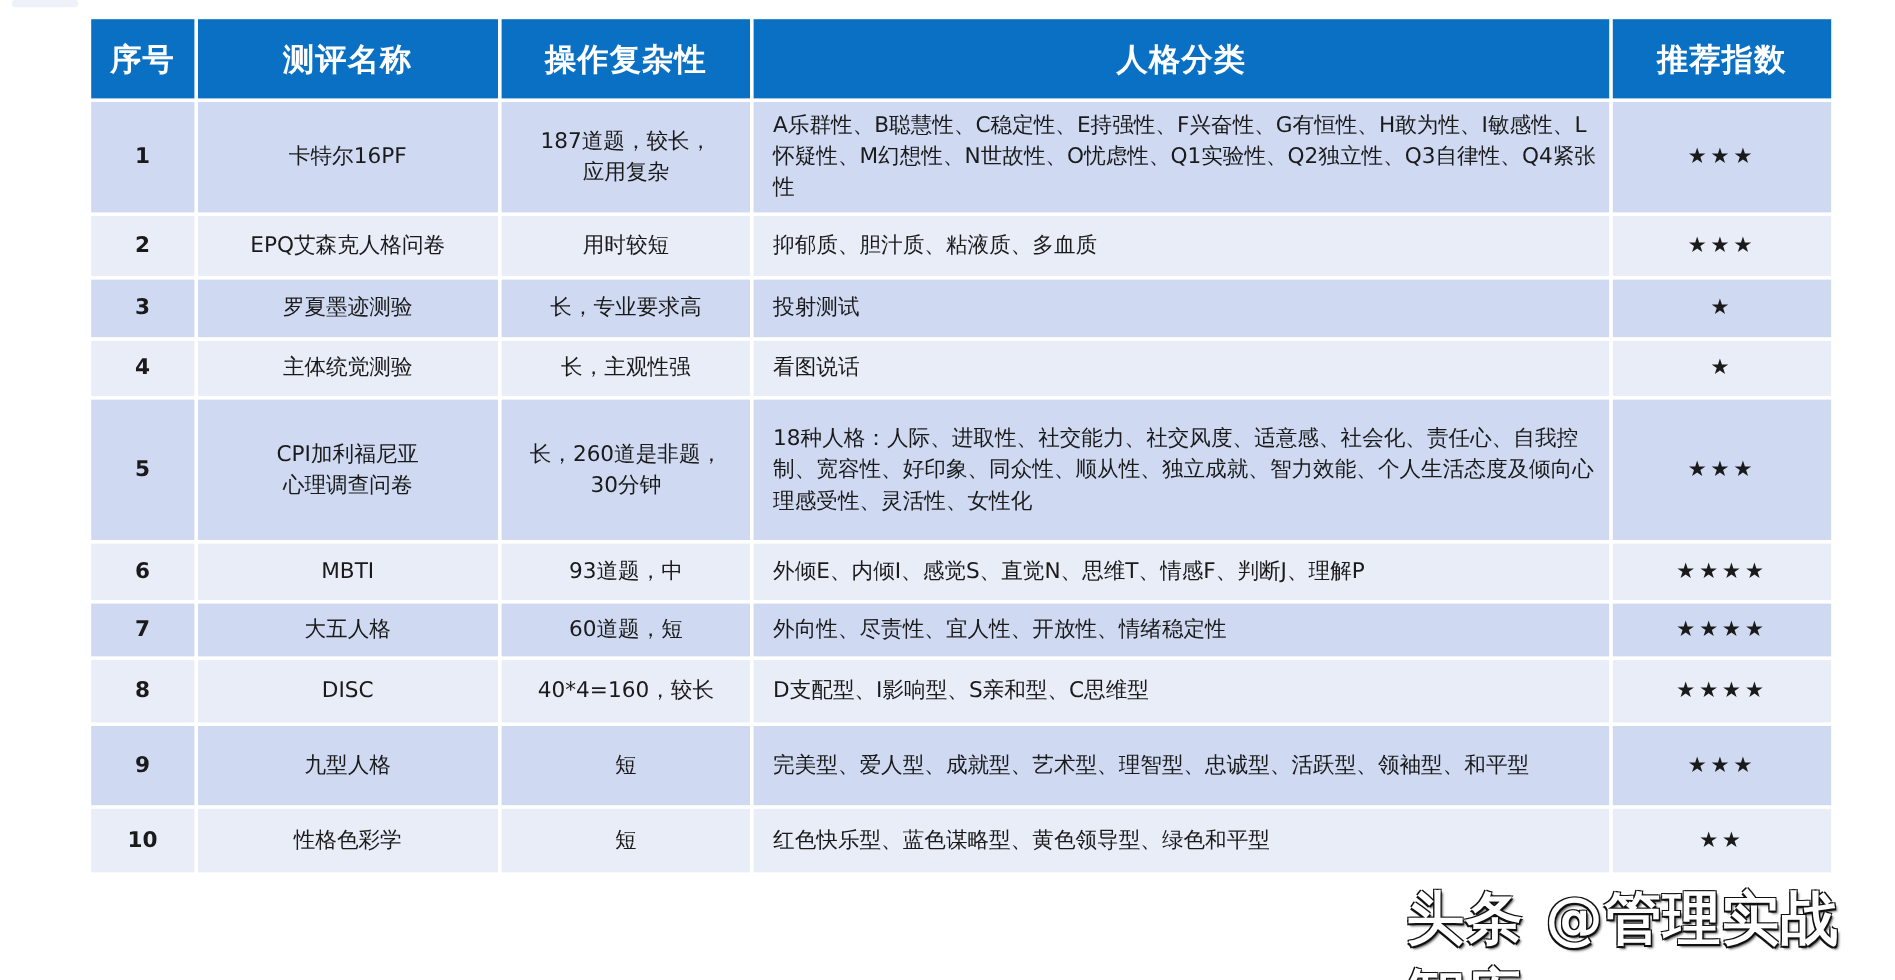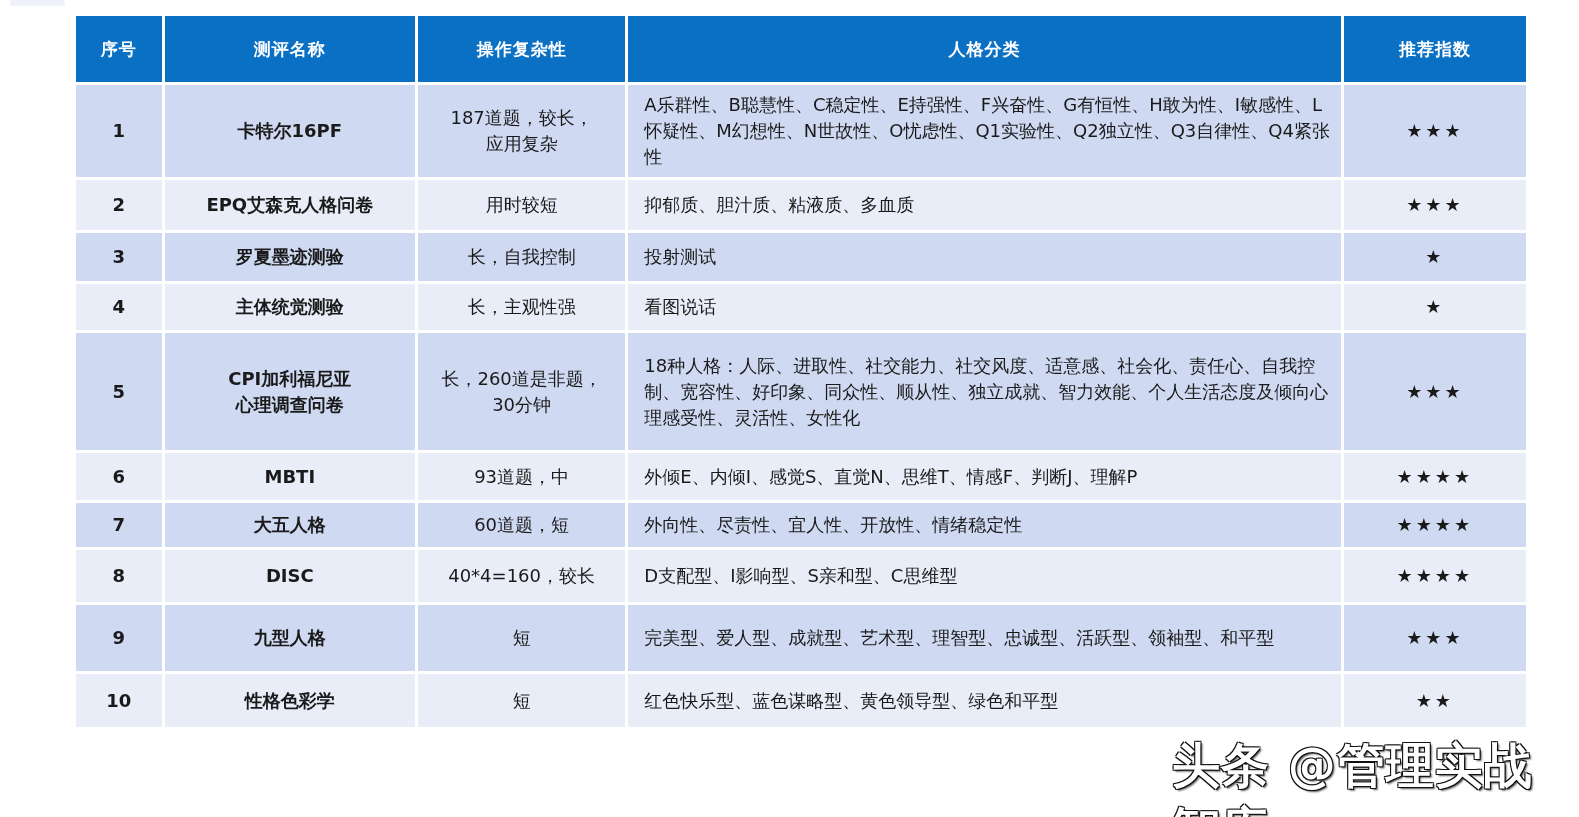--- a/index.html
+++ b/index.html
@@ -2,27 +2,27 @@
 <html><head>
 <meta charset="utf-8">
 <style>
   html, body { margin: 0; padding: 0; background: #ffffff; }
   body { width: 1579px; height: 817px; position: relative; overflow: hidden;
          font-family: "DejaVu Sans", "Liberation Sans", sans-serif; }
   .faint-mark { position: absolute; left: 10px; top: 0; width: 55px; height: 6px;
                 background: #eef2f8; border-radius: 2px; }
   table.grid { position: absolute; left: 76px; top: 16px; width: 1456px;
                border-collapse: separate; border-spacing: 3px 3px; margin-left: -3px; margin-top: -3px; }
-  table.grid th { background: #0a70c4; color: #ffffff; font-size: 17px; font-weight: bold;
+  table.grid th { background: #0a70c4; color: #ffffff; font-size: 26px; font-weight: bold;
                   height: 58px; text-align: center; padding: 4px; letter-spacing: 1px; }
   table.grid td { color: #1a1a1a; font-size: 18px; padding: 4px 6px; text-align: center; line-height: 26px; }
   tr.odd td { background: #cfdaf2; }
   tr.even td { background: #e8edf8; }
   td.col-no { font-weight: bold; font-size: 19px; }
-  td.col-name { font-weight: bold; font-size: 20px; margin-top: 28px; }
+  td.col-name { font-weight: normal; font-size: 20px; margin-top: 28px; }
   td.col-cx { color: #333333; font-size: 18px; }
   td.col-type { text-align: left !important; padding-left: 16px !important; color: #333333; font-size: 18px; }
   td.col-rec { font-size: 18px; letter-spacing: 3px; color: #111111; }
   .watermark { position: absolute; left: 1172px; top: 734px; font-size: 48px; font-weight: bold;
                color: #ffffff; letter-spacing: 1px;
                text-shadow: -1px -1px 0 #111, 1px -1px 0 #111, -1px 1px 0 #111, 1px 1px 0 #111, 2px 2px 2px #555; }
 </style>
 </head>
 <body>
 
@@ -57,21 +57,21 @@
     <tr class="even" style="height:50px">
       <td class="col-no">2</td>
       <td class="col-name">EPQ艾森克人格问卷</td>
       <td class="col-cx">用时较短</td>
       <td class="col-type">抑郁质、胆汁质、粘液质、多血质</td>
       <td class="col-rec">★★★</td>
     </tr>
     <tr class="odd" style="height:48px">
       <td class="col-no">3</td>
       <td class="col-name">罗夏墨迹测验</td>
-      <td class="col-cx">长，自我控制</td>
+      <td class="col-cx">长，专业要求高</td>
       <td class="col-type">投射测试</td>
       <td class="col-rec">★</td>
     </tr>
     <tr class="even" style="height:46px">
       <td class="col-no">4</td>
       <td class="col-name">主体统觉测验</td>
       <td class="col-cx">长，主观性强</td>
       <td class="col-type">看图说话</td>
       <td class="col-rec">★</td>
     </tr>

